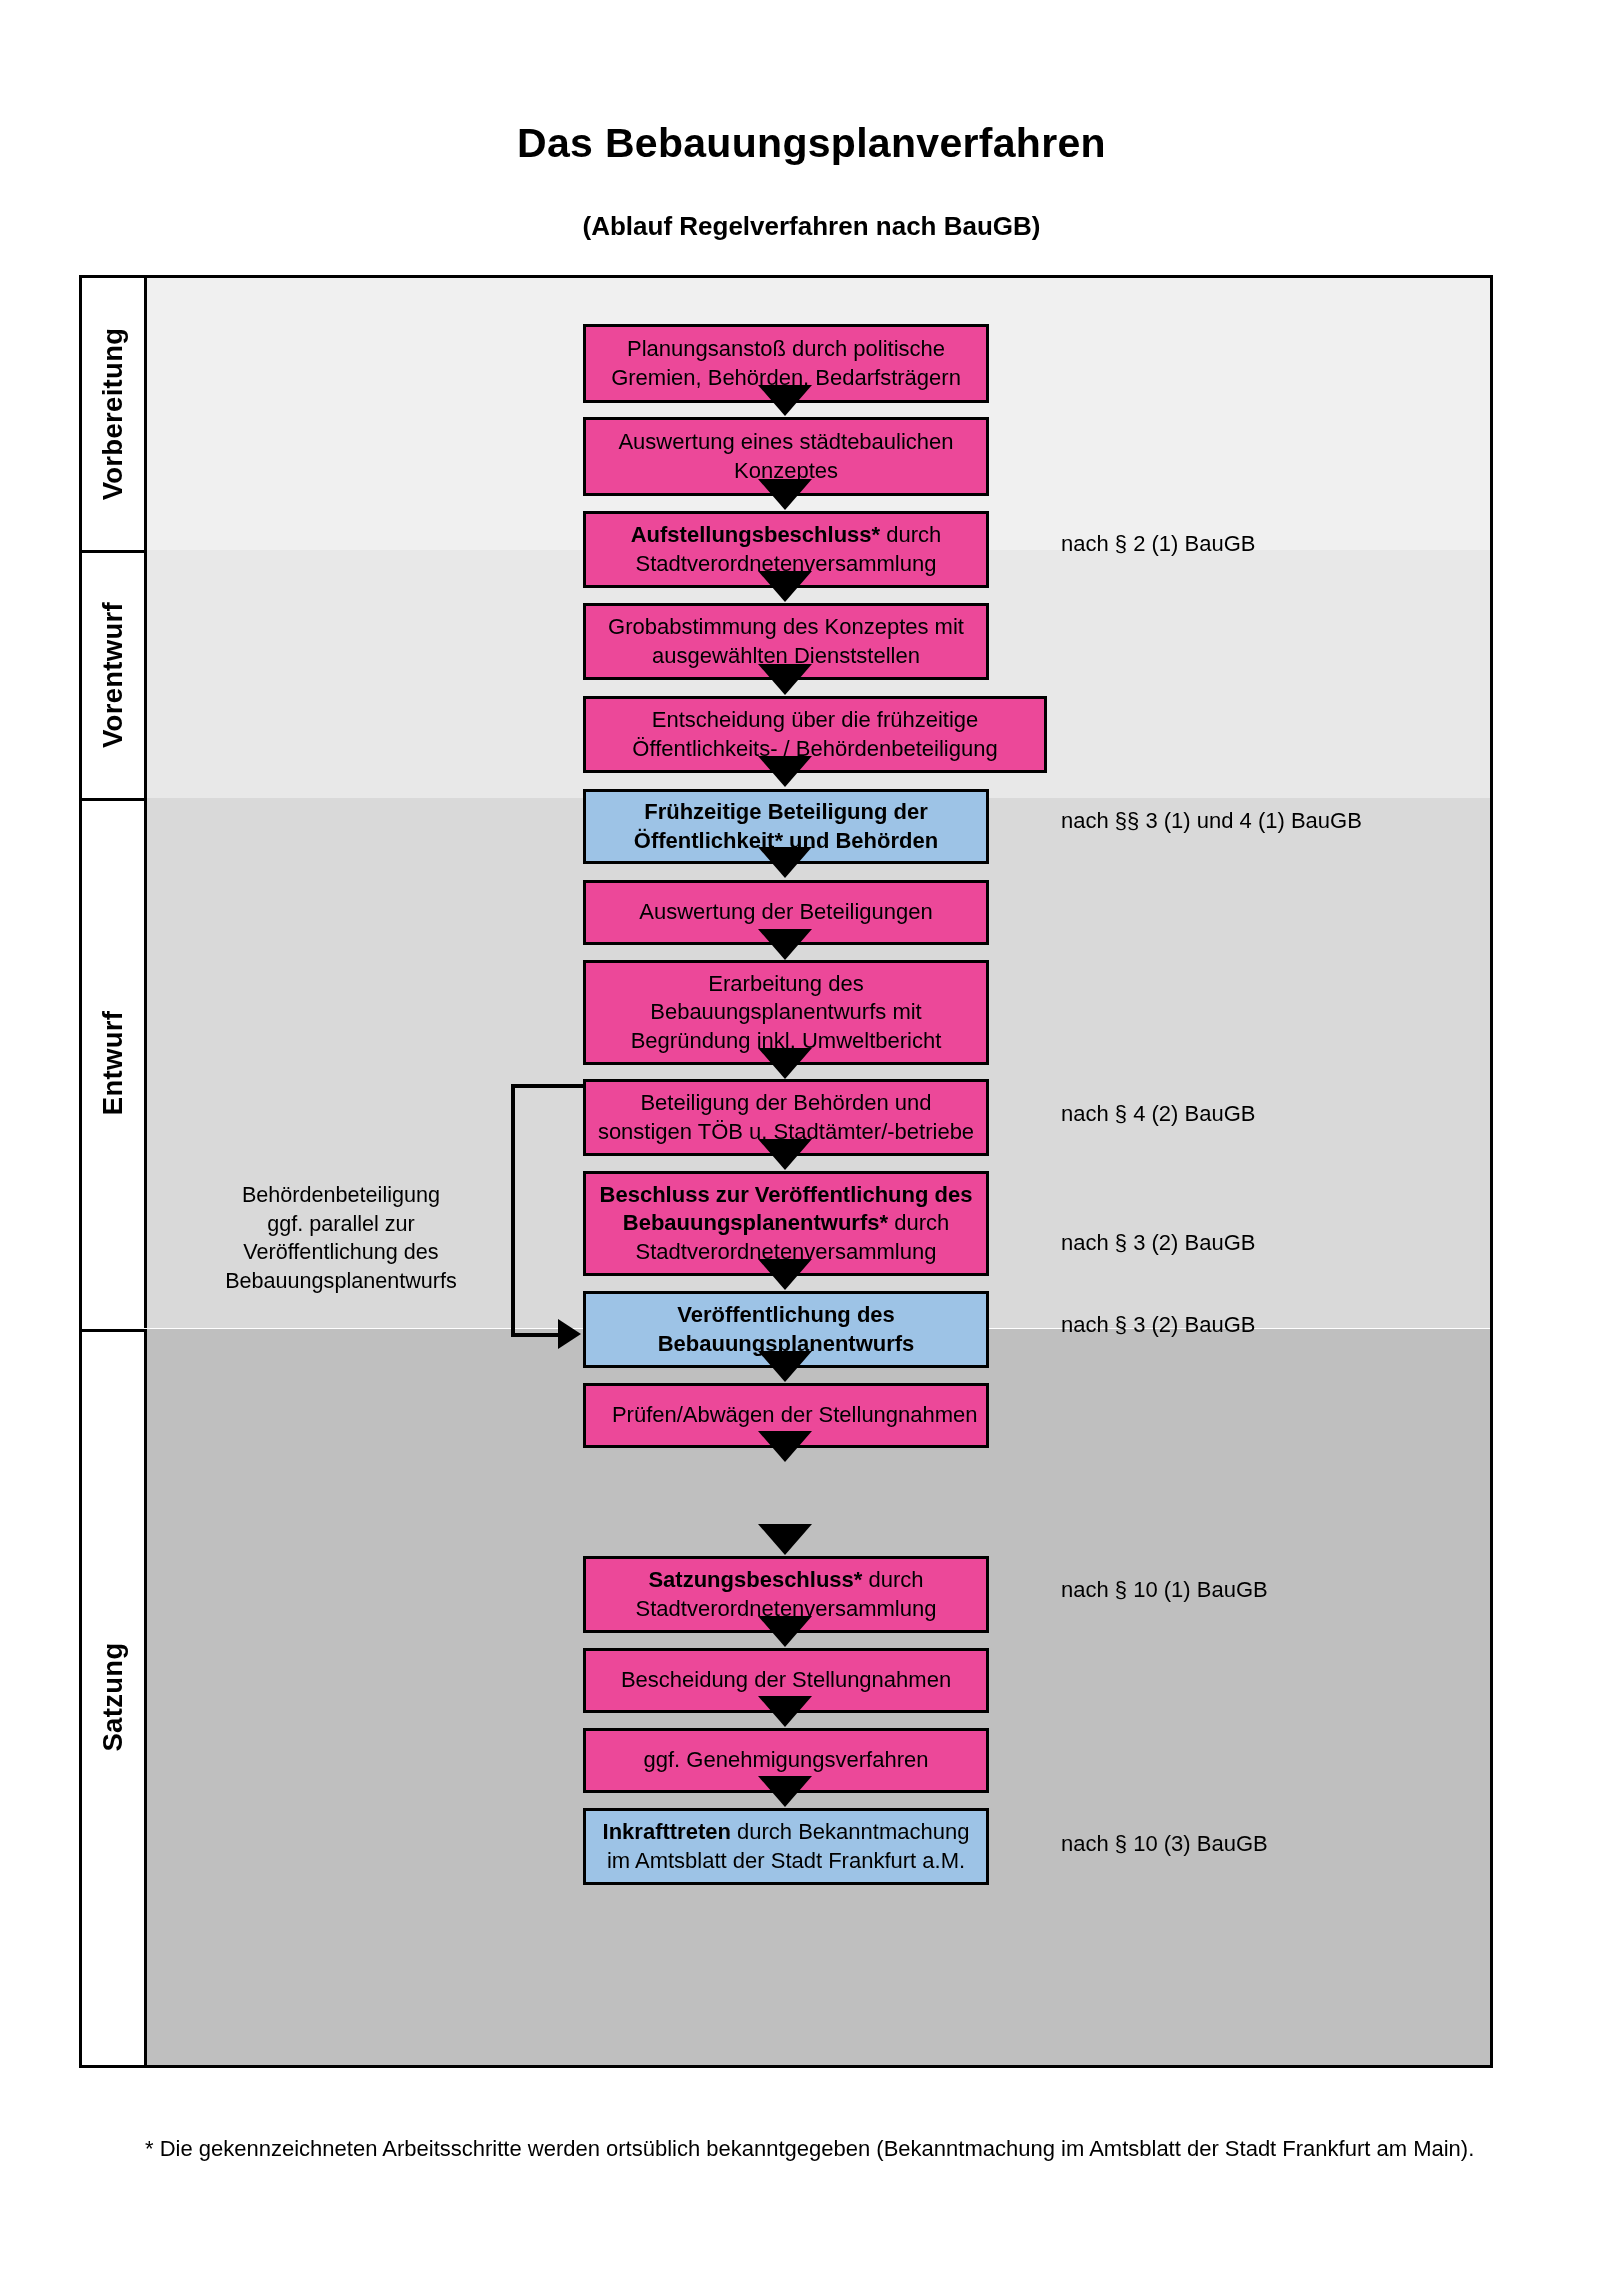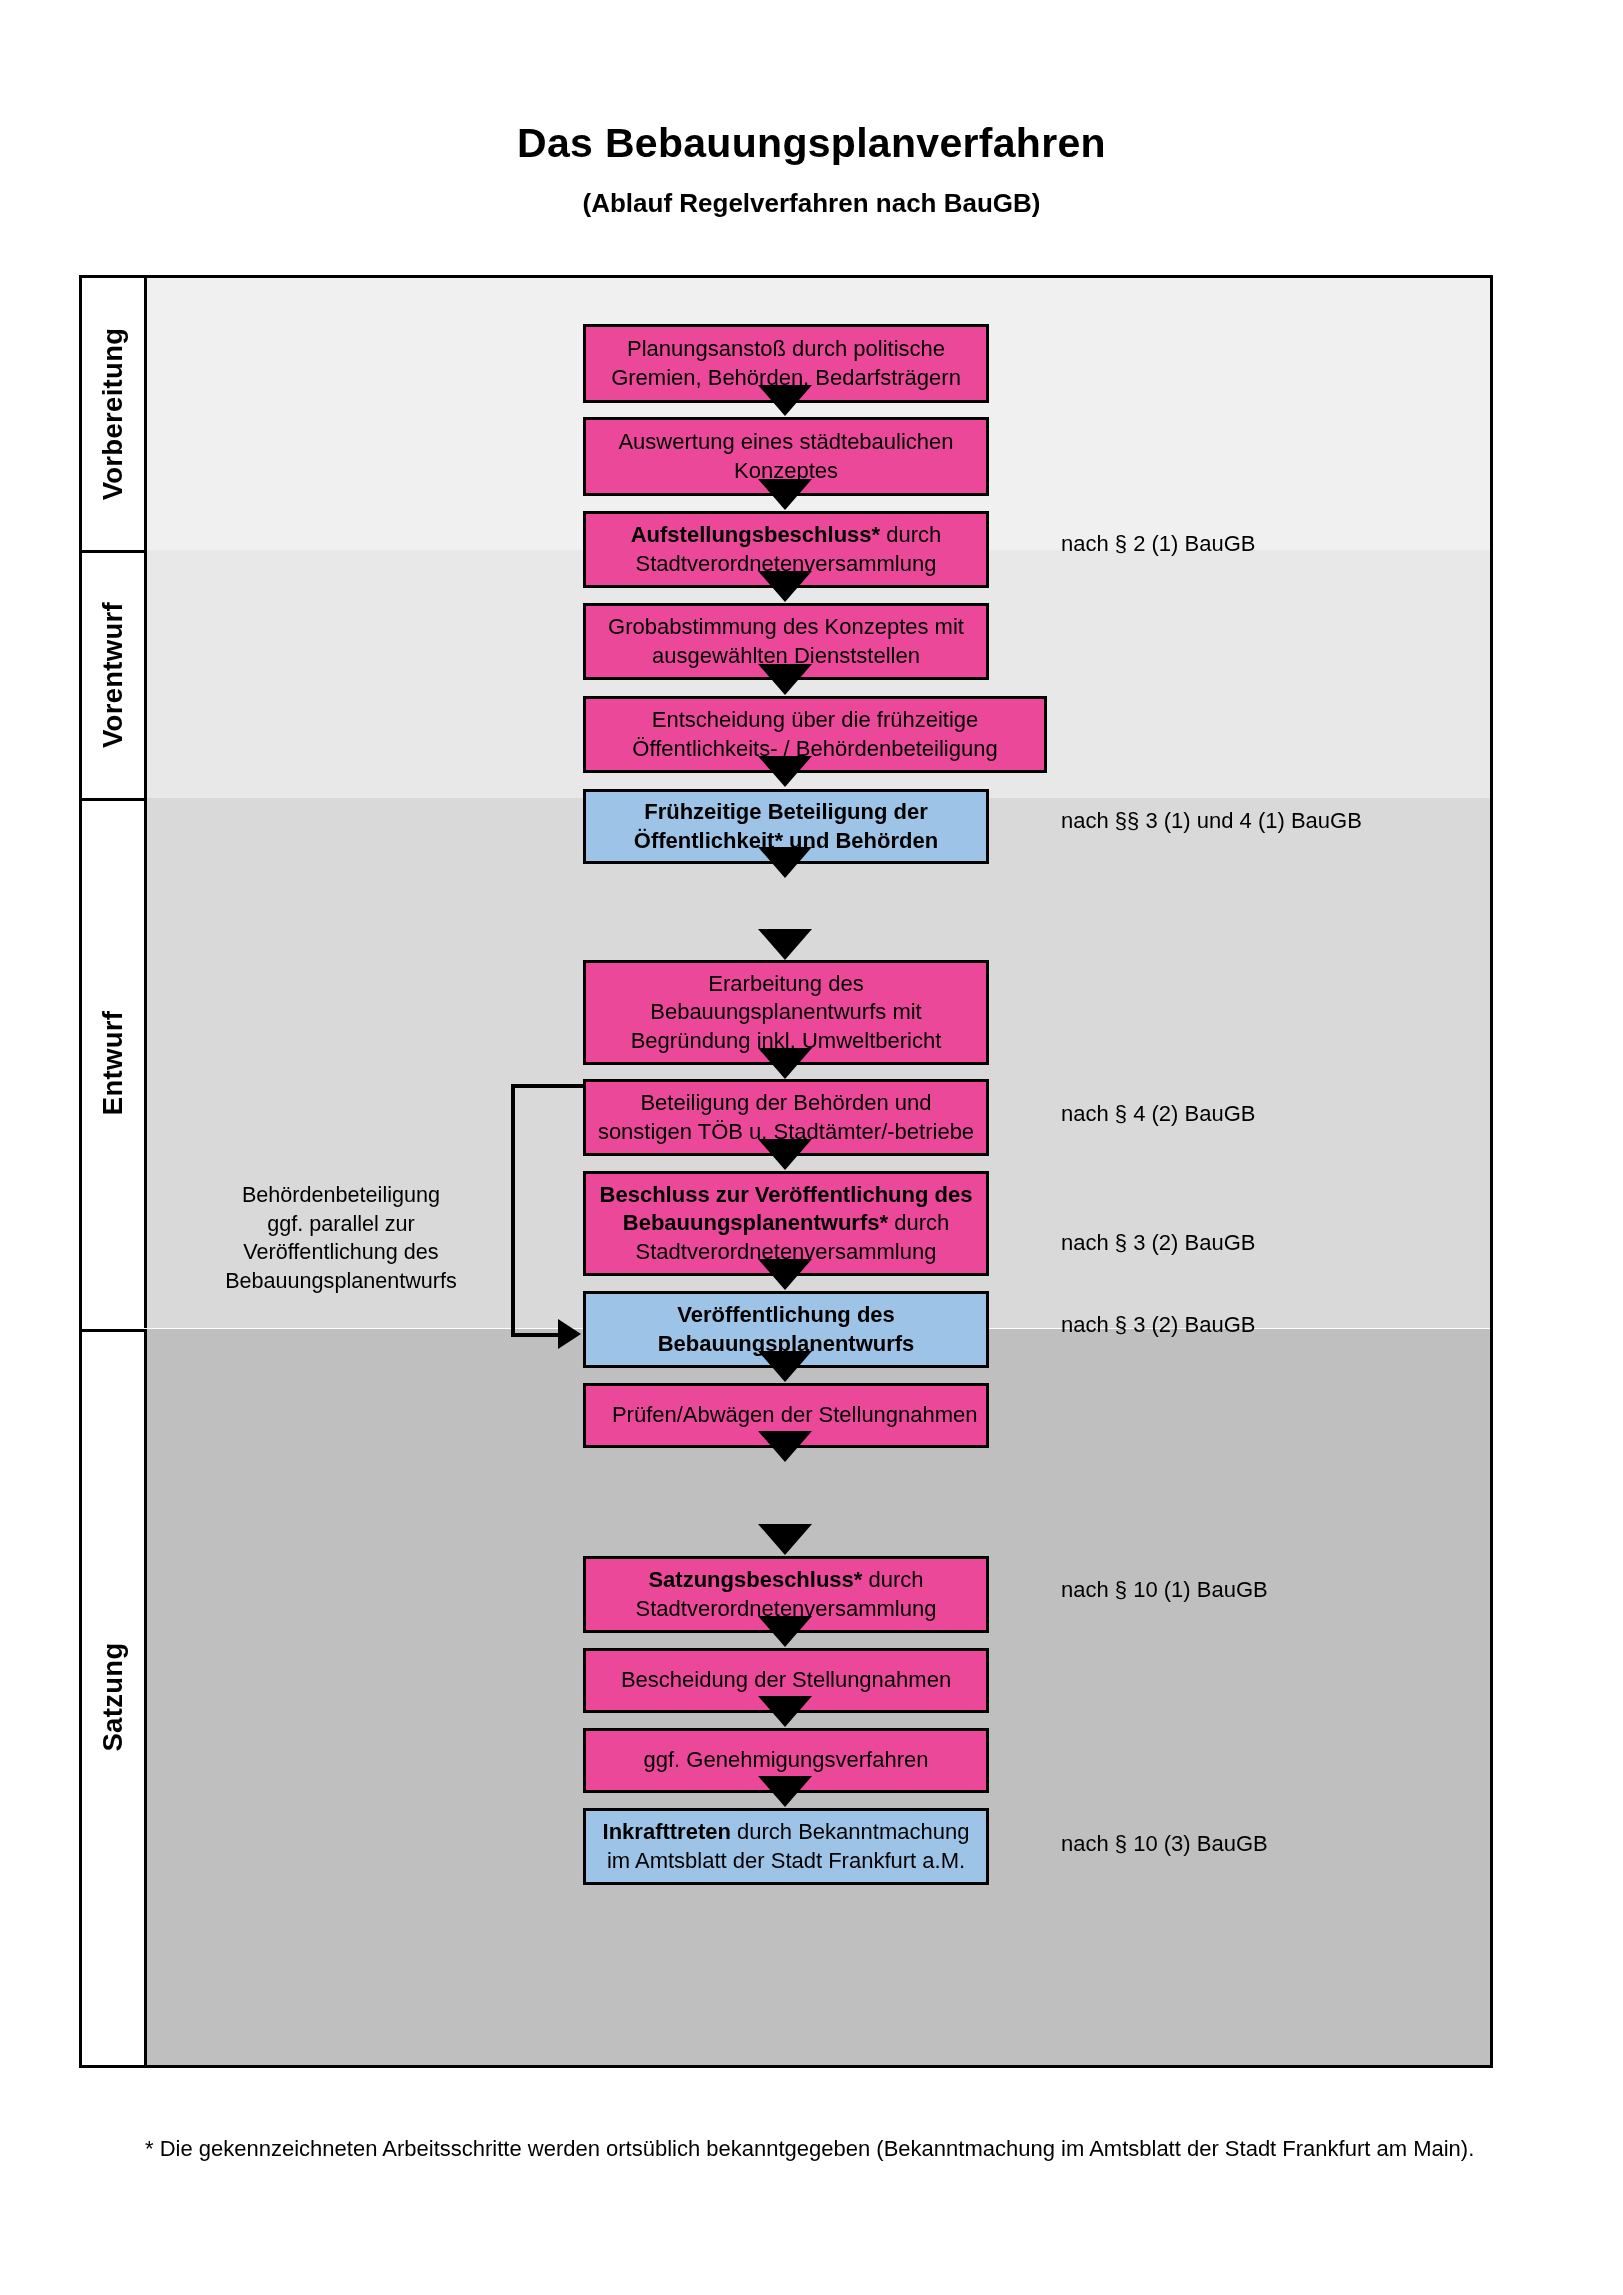--- a/index.html
+++ b/index.html
@@ -26,21 +26,21 @@
   }
   #main-title {
     font-size: 41px;
     font-weight: bold;
     letter-spacing: 0.3px;
     line-height: 1.1;
   }
   #sub-title {
     font-size: 26px;
     font-weight: bold;
-    margin-top: 22px;
+    margin-top: 45px;
   }
 
   
   #diagram-frame {
     position: absolute;
     left: 79px;
     top: 275px;
     width: 1414px;
     height: 1793px;
     border: 3.3px solid #000000;
@@ -214,20 +214,23 @@
     </div>
     <div class="down-arrow" style="left: 676px; top: 386px;"></div>
     <div class="pbox" style="left: 501px; top: 418px; width: 464px; height: 77px;">
       <div><span>Entscheidung über die frühzeitige</span><br><span>Öffentlichkeits- / Behördenbeteiligung</span></div>
     </div>
     <div class="down-arrow" style="left: 676px; top: 478px;"></div>
     <div class="pbox highlight" style="left: 501px; top: 511px; width: 406px; height: 75px;">
       <div><span><b>Frühzeitige Beteiligung der</b></span><br><span><b>Öffentlichkeit* und Behörden</b></span></div>
     </div>
     <div class="down-arrow" style="left: 676px; top: 569px;"></div>
+    <div class="pbox" style="left: 501px; top: 602px; width: 406px; height: 65px;">
+      <div><span>Auswertung der Beteiligungen</span></div>
+    </div>
     <div class="down-arrow" style="left: 676px; top: 651px;"></div>
     <div class="pbox" style="left: 501px; top: 682px; width: 406px; height: 105px;">
       <div><span>Erarbeitung des</span><br><span>Bebauungsplanentwurfs mit</span><br><span>Begründung inkl. Umweltbericht</span></div>
     </div>
     <div class="down-arrow" style="left: 676px; top: 770px;"></div>
     <div class="pbox" style="left: 501px; top: 801px; width: 406px; height: 77px;">
       <div><span>Beteiligung der Behörden und</span><br><span>sonstigen TÖB u. Stadtämter/-betriebe</span></div>
     </div>
     <div class="down-arrow" style="left: 676px; top: 861px;"></div>
     <div class="pbox" style="left: 501px; top: 893px; width: 406px; height: 105px;">

